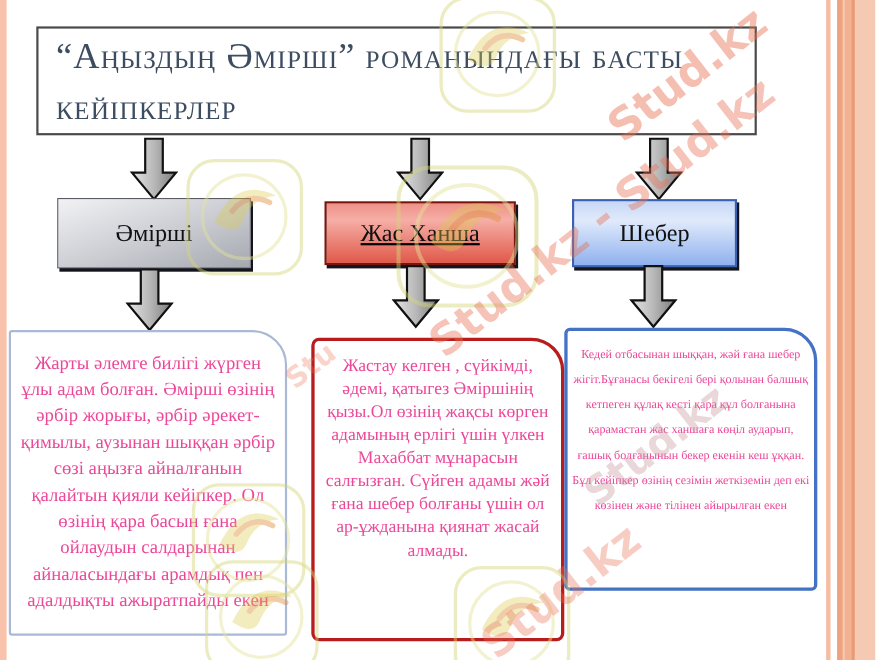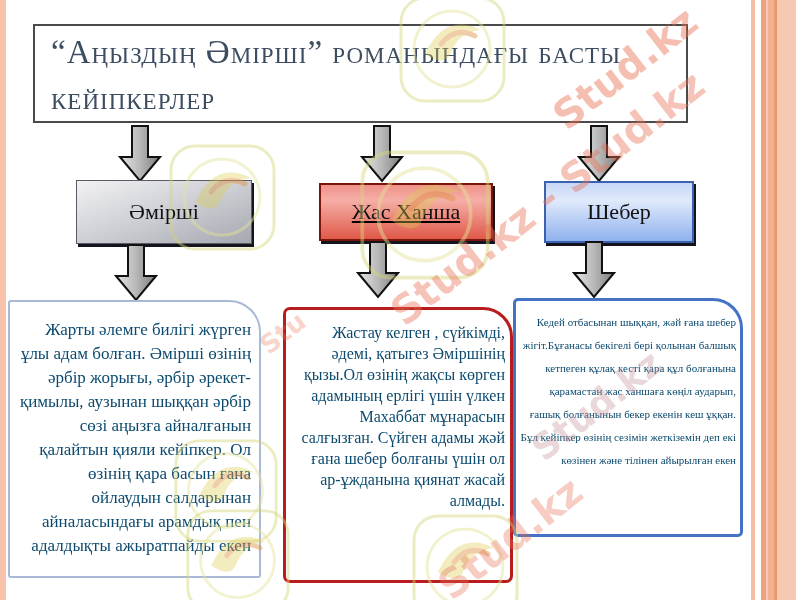--- a/index.html
+++ b/index.html
@@ -21,34 +21,34 @@
     background: #ffffff; border: 2px solid #4a4a4a; padding: 3px 10px 0 16px;
     display: flex; align-items: center; }
   .title-text { font-variant: small-caps; font-size: 33px; line-height: 46px;
     color: #3d4d61; letter-spacing: 1px; }
 
   
   .arrow { position: absolute; width: 44px; height: 58px; }
 
   
   .char-box { position: absolute; display: flex; align-items: center; justify-content: center;
-    box-shadow: 2px 3px 0 0 #14141e; margin-left: 24px; }
+    box-shadow: 2px 3px 0 0 #14141e; }
   .char-label { font-size: 22px; color: #111; }
   .char-gray { left: 52px; top: 180px; width: 176px; height: 64px;
     background: linear-gradient(160deg, #f2f2f4 0%, #c9cbd1 55%, #a6a8b0 100%);
     border: 1px solid #5a5a62; }
   .char-red { left: 295px; top: 183px; width: 174px; height: 58px;
     background: linear-gradient(180deg, #ef9289 0%, #f5aea6 28%, #e05949 100%);
     border: 2px solid #7a150c; text-decoration: underline; }
   .char-blue { left: 520px; top: 181px; width: 150px; height: 62px;
     background: linear-gradient(180deg, #c7d7f6 0%, #e0eafb 30%, #8fb1ee 100%);
     border: 2px solid #3a62b0; }
 
   
-  .desc-box { position: absolute; background: #ffffff; text-align: right; color: #0c4a6e; }
+  .desc-box { position: absolute; background: #ffffff; text-align: center; color: #ec4899; }
   .desc-1 { left: 8px; top: 300px; width: 253px; height: 278px;
     border: 2px solid #a9b9d6; border-radius: 3px 32px 3px 3px;
     padding: 16px 8px 0 8px; font-size: 17px; line-height: 24px; }
   .desc-2 { left: 283px; top: 307px; width: 230px; height: 276px;
     border: 3px solid #b91c1c; border-radius: 7px 30px 7px 7px;
     padding: 12px 5px 0 5px; font-size: 16px; line-height: 21px; }
   .desc-3 { left: 513px; top: 298px; width: 230px; height: 239px;
     border: 3px solid #4472c4; border-radius: 5px 30px 5px 5px;
     padding: 10px 4px 0 4px; font-size: 11px; line-height: 23px; }
 

